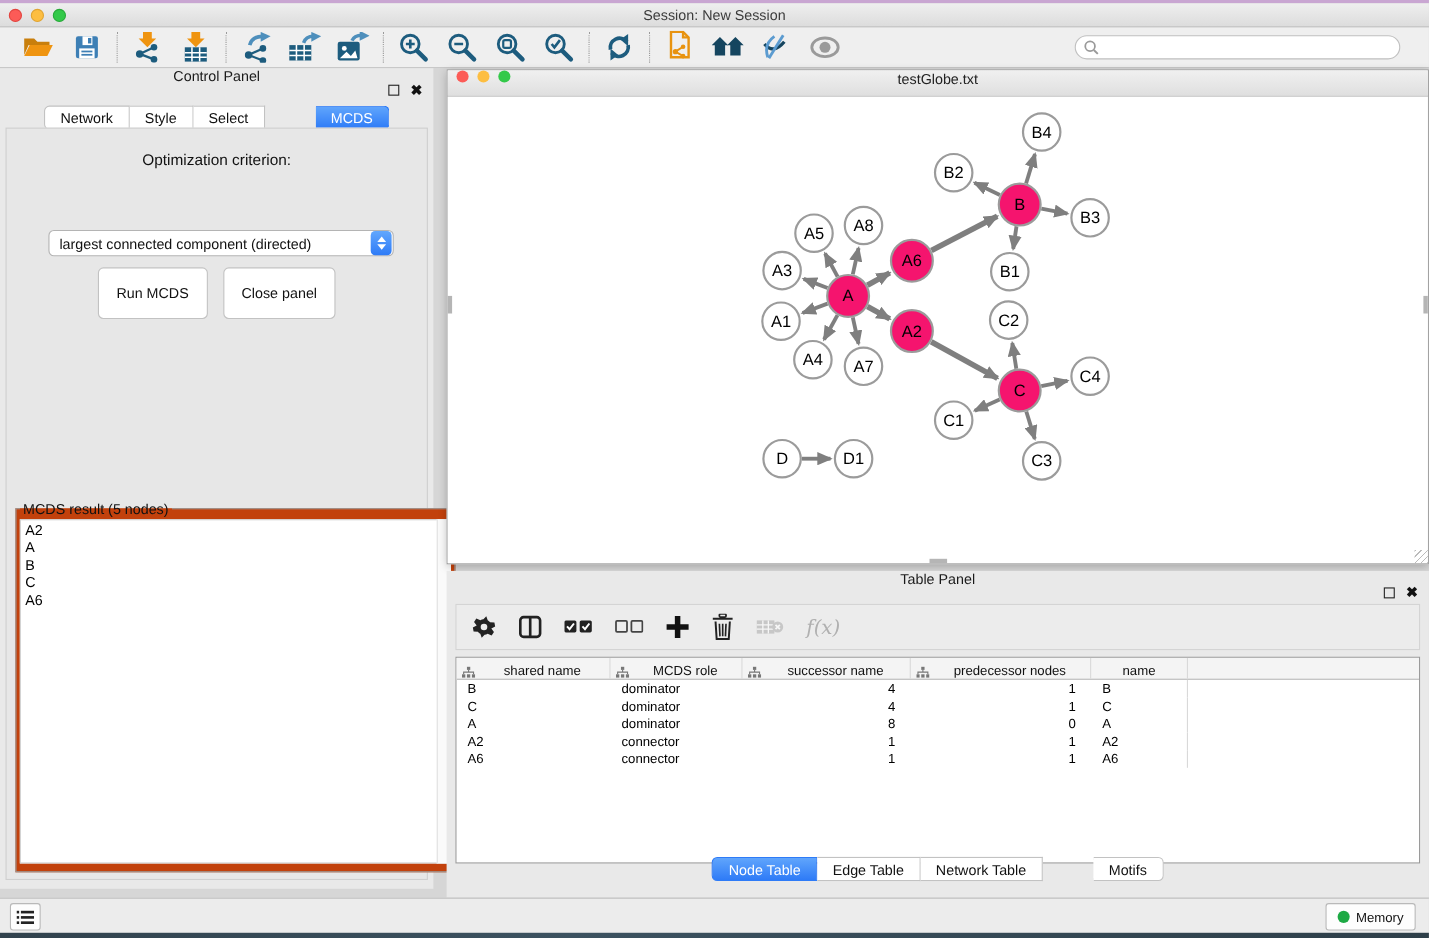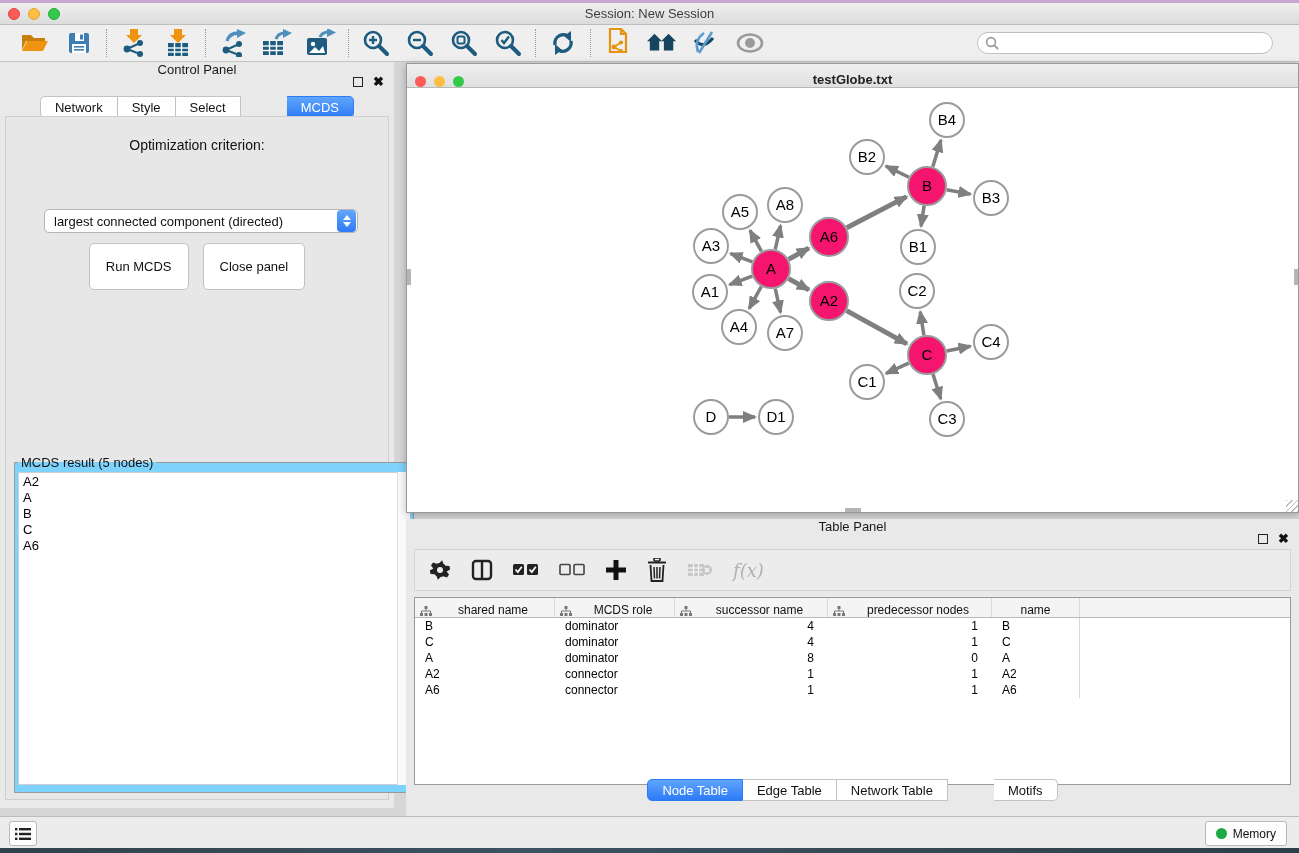--- a/index.html
+++ b/index.html
@@ -60,33 +60,33 @@
     align-items:center; justify-content:center; gap:2px; margin-right:1px; }
   .chev { width:0; height:0; border-left:4px solid transparent; border-right:4px solid transparent; }
   .chev.up { border-bottom:5px solid #fff; }
   .chev.dn { border-top:5px solid #fff; }
 
   .cp-buttons { position:absolute; left:0; top:126px; width:100%; display:flex; justify-content:center; gap:14px; }
   .mac-btn { font-size:13px; background:#fff; border:1px solid #c2c2c2; border-radius:5px;
     padding:15px 16px; color:#111; cursor:pointer; }
 
   #mcds-result { position:absolute; left:8px; top:338px; width:400px; height:338px;
-    border:1px solid #9a9a9a; background:#7dd3fc; }
+    border:1px solid #9a9a9a; background:#c2410c; }
   #mcds-result legend { font-size:13px; color:#111; margin-left:3px; padding:0 3px; }
   #result-list { position:absolute; left:3px; right:3px; top:2px; bottom:3px; background:#fff;
     border:1px solid #cfcfcf; overflow:hidden; font-size:13px; }
   #result-list .item { padding:1px 0 1px 4px; height:16px; color:#000; }
   #result-scroll { position:absolute; right:3px; top:2px; bottom:3px; width:13px;
     background:#fafafa; border-left:1px solid #e0e0e0; }
 
   
   #net-window { position:absolute; left:406px; top:1px; width:893px; height:450px;
     border:1px solid #9a9a9a; background:#fff; box-shadow:0 2px 8px rgba(0,0,0,.25); }
   #net-titlebar { height:24px; background:linear-gradient(#f0f0f0,#dfdfdf);
-    border-bottom:1px solid #b8b8b8; display:flex; align-items:flex-end; position:relative;font-weight:bold; }
+    border-bottom:1px solid #b8b8b8; display:flex; align-items:flex-start; position:relative; }
   .tl2 { width:11px; height:11px; border-radius:50%; margin-left:8px; }
   #net-title { position:absolute; left:0; right:0; text-align:center; font-size:13px; color:#222; }
   #net-canvas { position:absolute; left:0; top:24px; right:0; bottom:0; background:#fff; }
   .grip-v { position:absolute; width:4px; height:16px; background:#b5b5b5; }
   .grip-h { position:absolute; width:16px; height:4px; background:#b5b5b5; }
   #net-resize { position:absolute; right:0px; bottom:0px; width:12px; height:12px;
     background:repeating-linear-gradient(135deg,#bbb 0 1px,transparent 1px 4px); cursor:nwse-resize; }
 
   
   #table-panel { position:absolute; left:406px; top:457px; width:893px; height:297px; background:#e9e9e9; }

